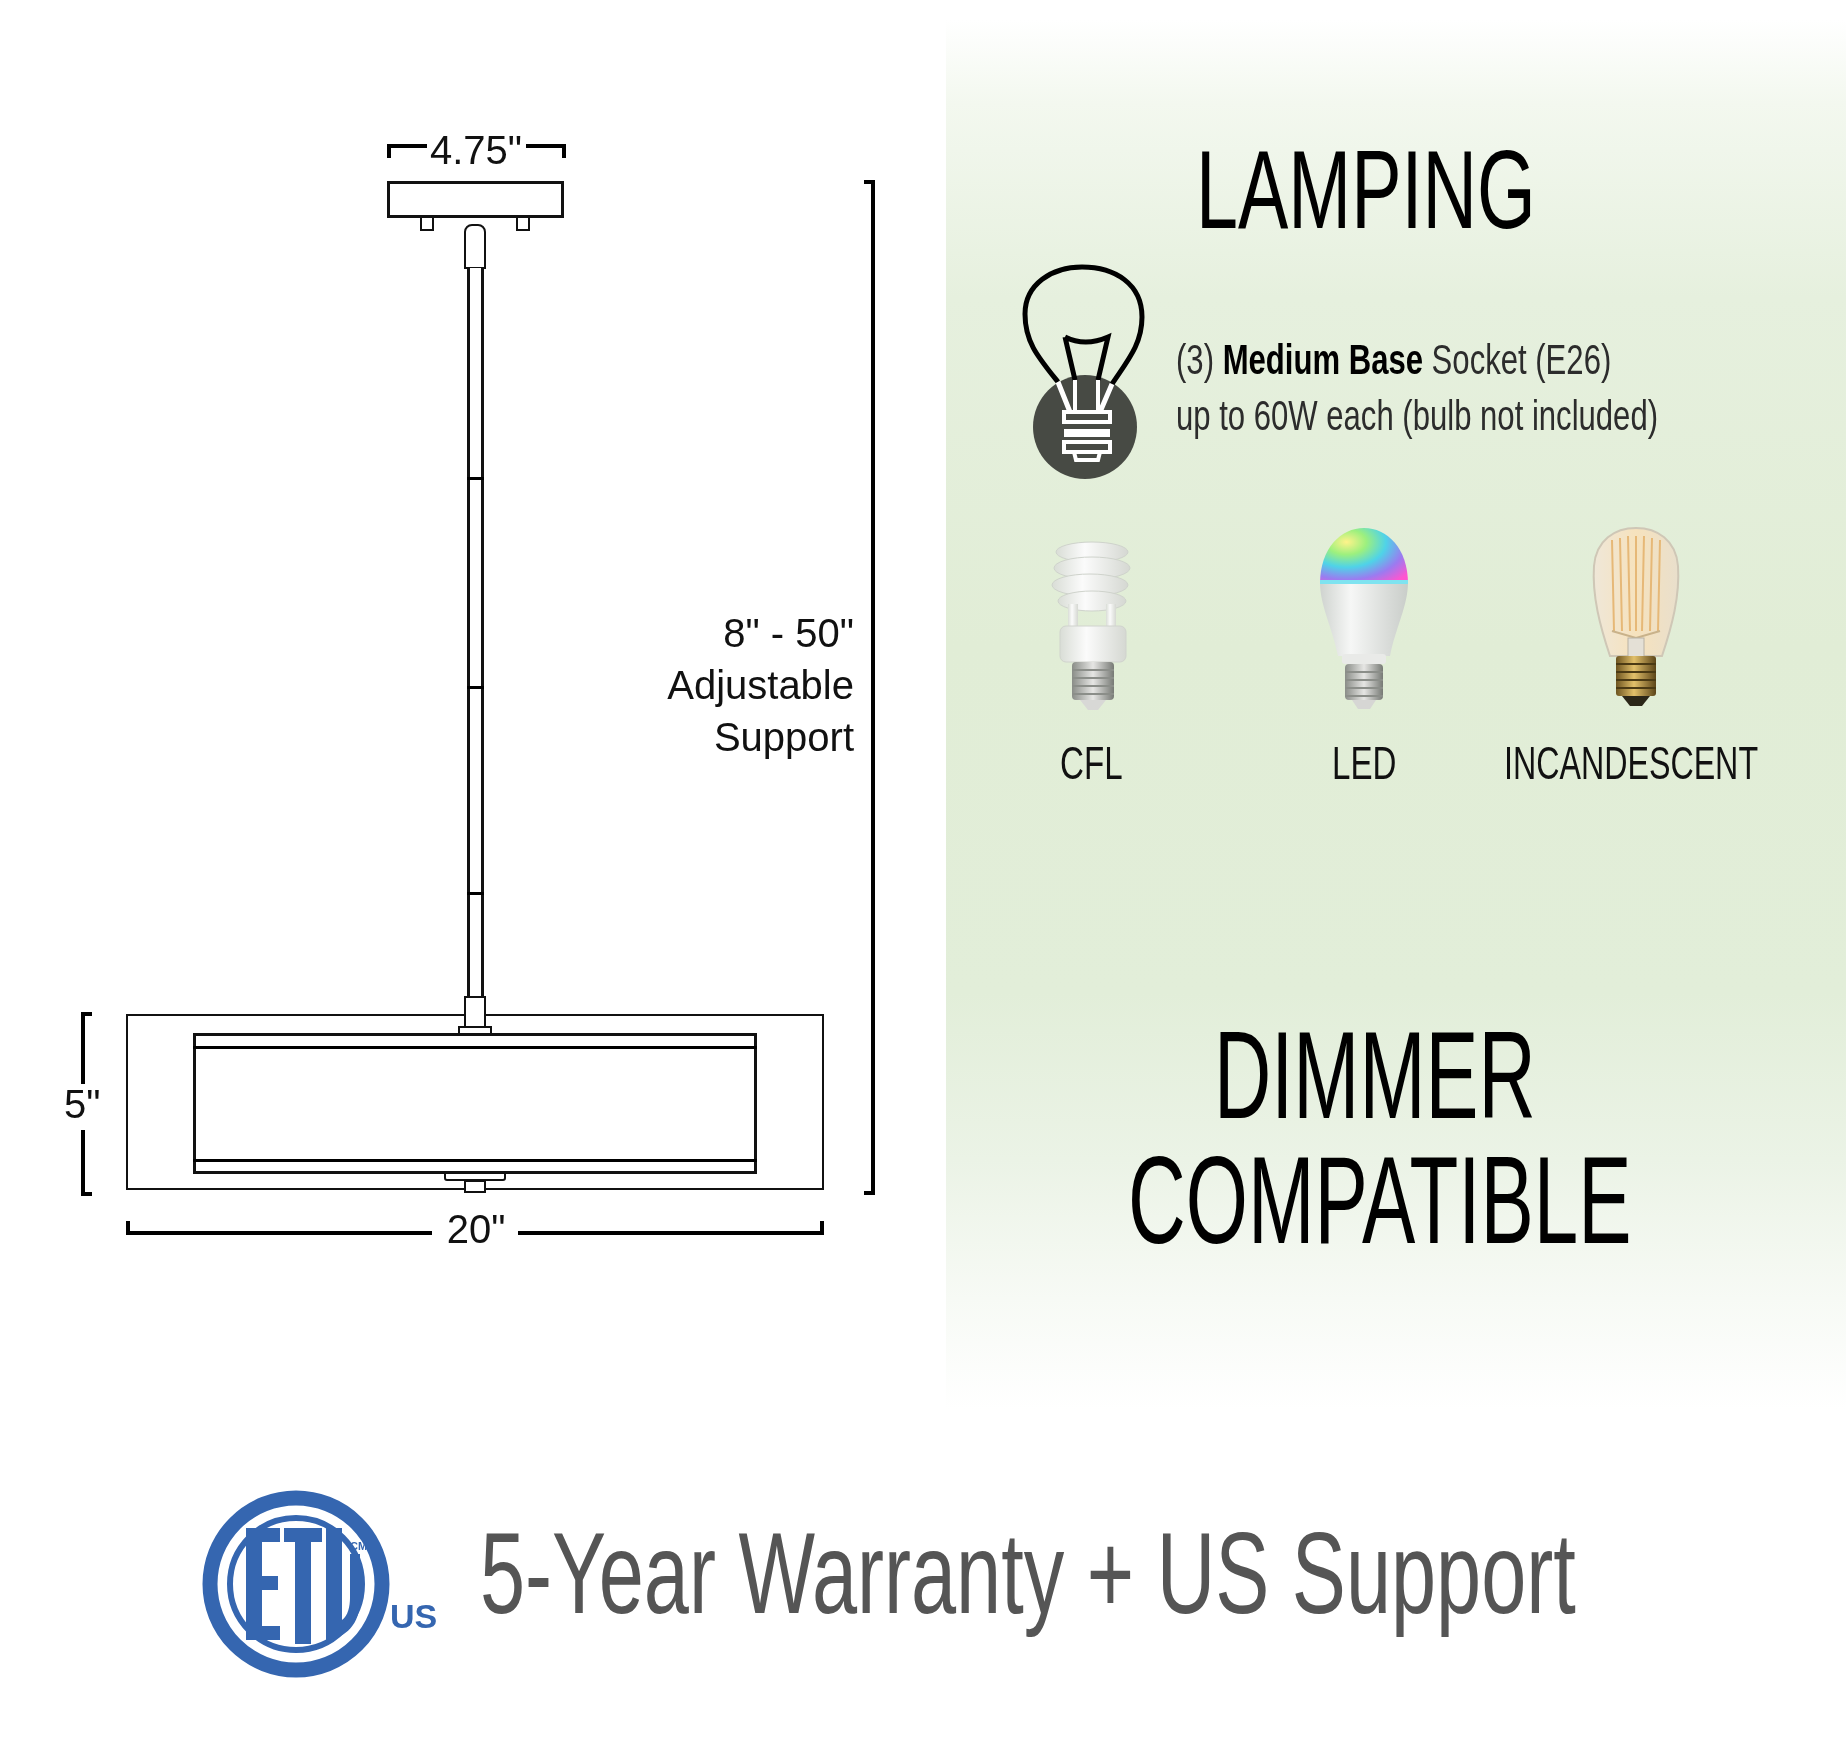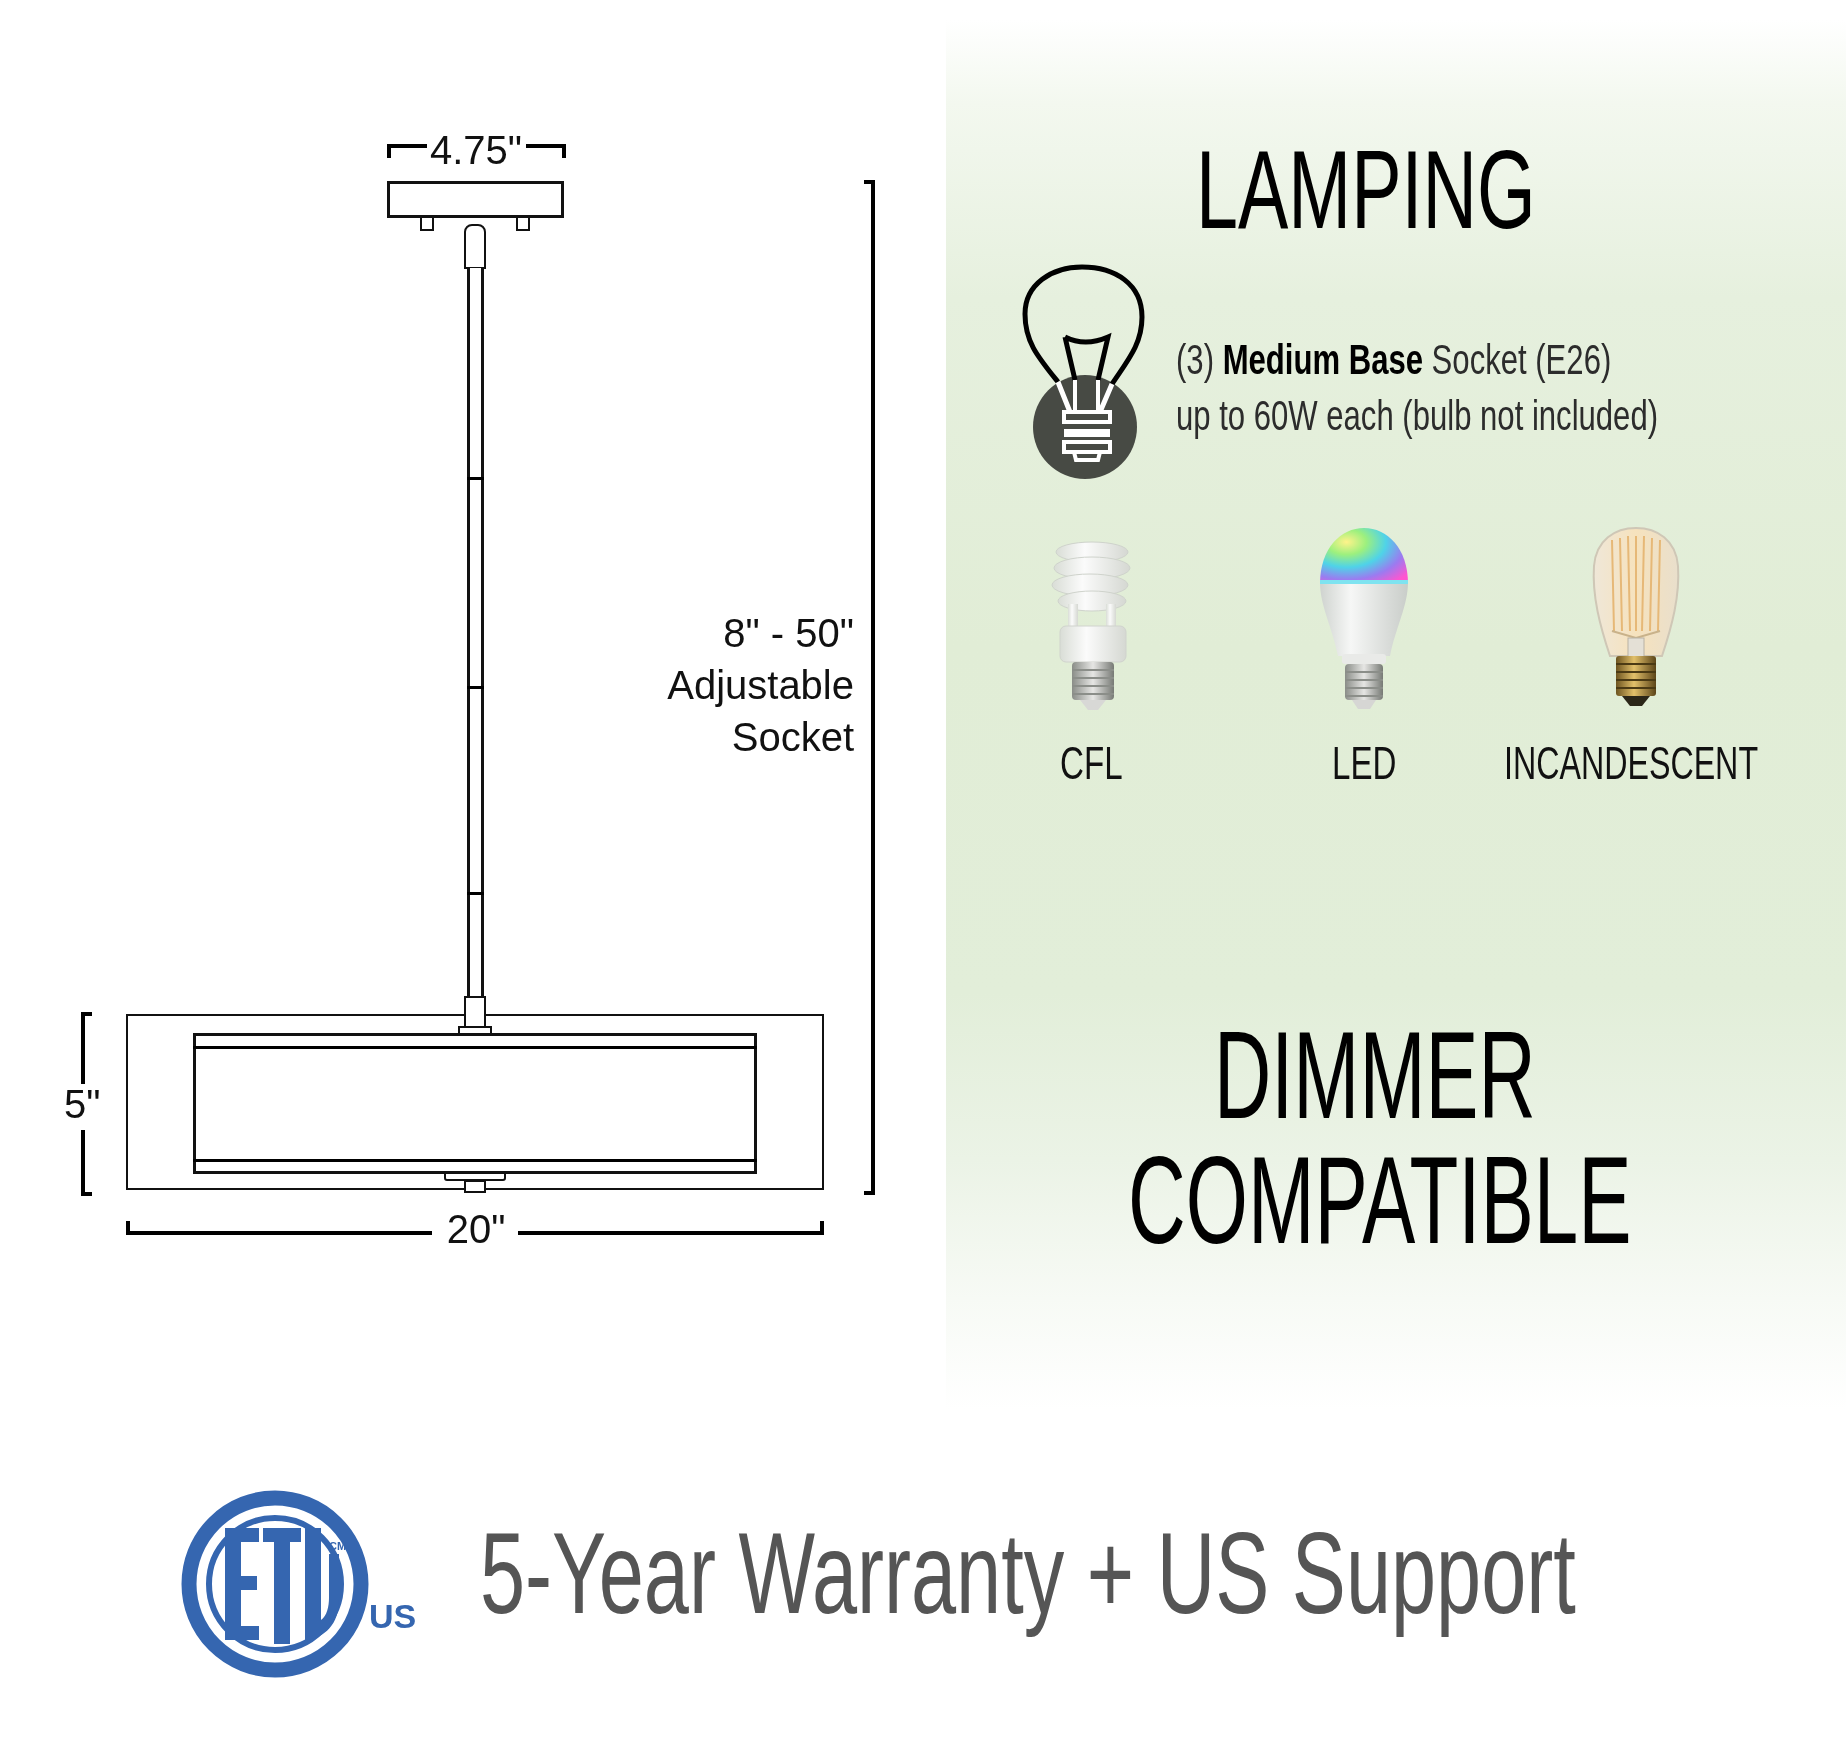--- a/index.html
+++ b/index.html
@@ -60,21 +60,21 @@
   <div class="abs line" style="left:820px;top:1221px;width:4px;height:14px;"></div>
   <div class="abs dimtxt" style="left:436px;top:1207px;font-size:40px;line-height:44px;width:80px;text-align:center;">20"</div>
 
   <div class="abs line" style="left:871px;top:180px;width:4px;height:1015px;"></div>
   <div class="abs line" style="left:864px;top:180px;width:11px;height:4px;"></div>
   <div class="abs line" style="left:864px;top:1191px;width:11px;height:4px;"></div>
 
   <div class="abs dimtxt" style="right:992px;top:607px;font-size:40px;line-height:52px;text-align:right;">
     <div>8" - 50"</div>
     <div>Adjustable</div>
-    <div>Socket</div>
+    <div>Support</div>
   </div>
 </div>
 
 <div class="abs green-panel"></div>
 
 <div class="abs cond heading" style="left:1196px;top:130px;font-size:111px;line-height:120px;transform:scaleX(0.68);">LAMPING</div>
 
 <div class="abs" style="left:1020px;top:262px;width:135px;height:220px;">
   <svg width="135" height="220" viewBox="0 0 135 220">
     <circle cx="65" cy="165" r="52" fill="#474a44"></circle>
@@ -173,21 +173,21 @@
   </svg>
 </div>
 
 <div class="abs cond bulb-label" style="left:1060px;top:736px;transform:scaleX(0.72);">CFL</div>
 <div class="abs cond bulb-label" style="left:1332px;top:736px;transform:scaleX(0.72);">LED</div>
 <div class="abs cond bulb-label" style="left:1504px;top:736px;transform:scaleX(0.70);">INCANDESCENT</div>
 
 <div class="abs cond heading" style="left:1214px;top:1012px;font-size:124px;line-height:126px;transform:scaleX(0.64);">DIMMER</div>
 <div class="abs cond heading" style="left:1128px;top:1137px;font-size:124px;line-height:126px;transform:scaleX(0.645);">COMPATIBLE</div>
 
-<div class="abs" style="left:179px;top:1488px;width:240px;height:196px;">
+<div class="abs" style="left:200px;top:1488px;width:240px;height:196px;">
   <svg width="240" height="196" viewBox="0 0 240 196">
     <circle cx="96" cy="96" r="86" fill="none" stroke="#3566b0" stroke-width="15"></circle>
     <circle cx="96" cy="96" r="66" fill="none" stroke="#3566b0" stroke-width="6"></circle>
 
     <path d="M46 40 L 80 40 L 80 54 L 62 54 L 62 88 L 78 88 L 78 102 L 62 102 L 62 138 L 80 138 L 80 152 L 46 152 Z" fill="#3566b0"></path>
 
     <rect x="84" y="40" width="38" height="14" fill="#3566b0"></rect>
     <rect x="95" y="40" width="16" height="116" fill="#3566b0"></rect>
 
     <path d="M126 40 L 142 40 L 142 132 C 148 128, 150 118, 150 110 L 150 66 L 160 66 L 160 112 C 160 136, 146 150, 126 152 Z" fill="#3566b0"></path>

